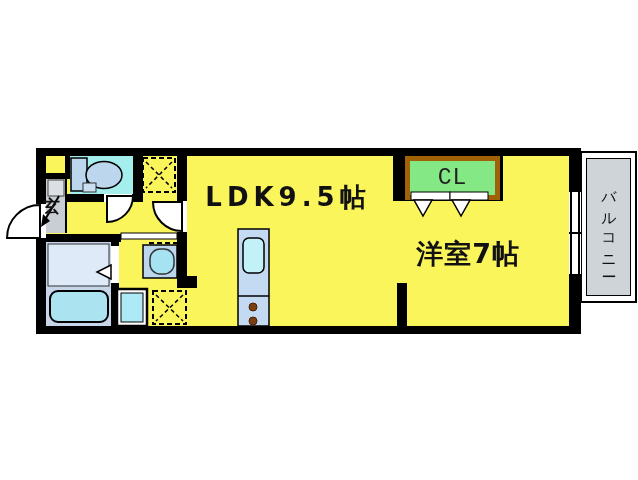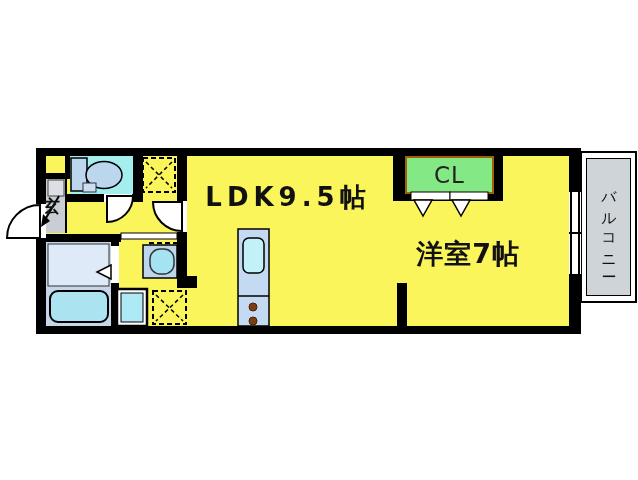--- a/index.html
+++ b/index.html
@@ -40,21 +40,21 @@
   <div class="wall" style="left:132px;top:194px;width:11px;height:8px;"></div>
   <div class="wall" style="left:42px;top:173px;width:28px;height:6px;"></div>
   <div class="wall" style="left:65px;top:156px;width:5px;height:17px;"></div>
   <div class="wall" style="left:65px;top:178px;width:2px;height:55px;"></div>
   <div class="wall" style="left:46px;top:234px;width:75px;height:8px;"></div>
   <div class="wall" style="left:177px;top:156px;width:10px;height:46px;"></div>
   <div class="wall" style="left:177px;top:231px;width:10px;height:57px;"></div>
   <div class="wall" style="left:187px;top:276px;width:10px;height:12px;"></div>
   <div class="wall" style="left:111px;top:242px;width:8px;height:84px;"></div>
 
-  <div class="abs" style="left:405px;top:156px;width:85px;height:34px;background:#84E884;border:2px solid #a16207;display:flex;align-items:center;justify-content:center;">
+  <div class="abs" style="left:405px;top:156px;width:85px;height:34px;background:#84E884;border:5px solid #a16207;display:flex;align-items:center;justify-content:center;font-family:Liberation Mono, monospace;">
     <span class="label" style="position:static;font-weight:normal;font-size:23px;color:#222;letter-spacing:1px;">CL</span>
   </div>
 
   <svg width="638" height="480" viewBox="0 0 638 480">
 
     <rect x="104" y="194" width="28" height="8" fill="#ffffff"></rect>
     <rect x="177" y="201" width="10" height="31" fill="#ffffff"></rect>
     <rect x="111" y="246" width="8" height="37" fill="#ffffff"></rect>
 
     <path d="M40,205 A33,33 0 0 0 7,238 L40,238 Z" fill="#ffffff" stroke="#000" stroke-width="2"></path>

